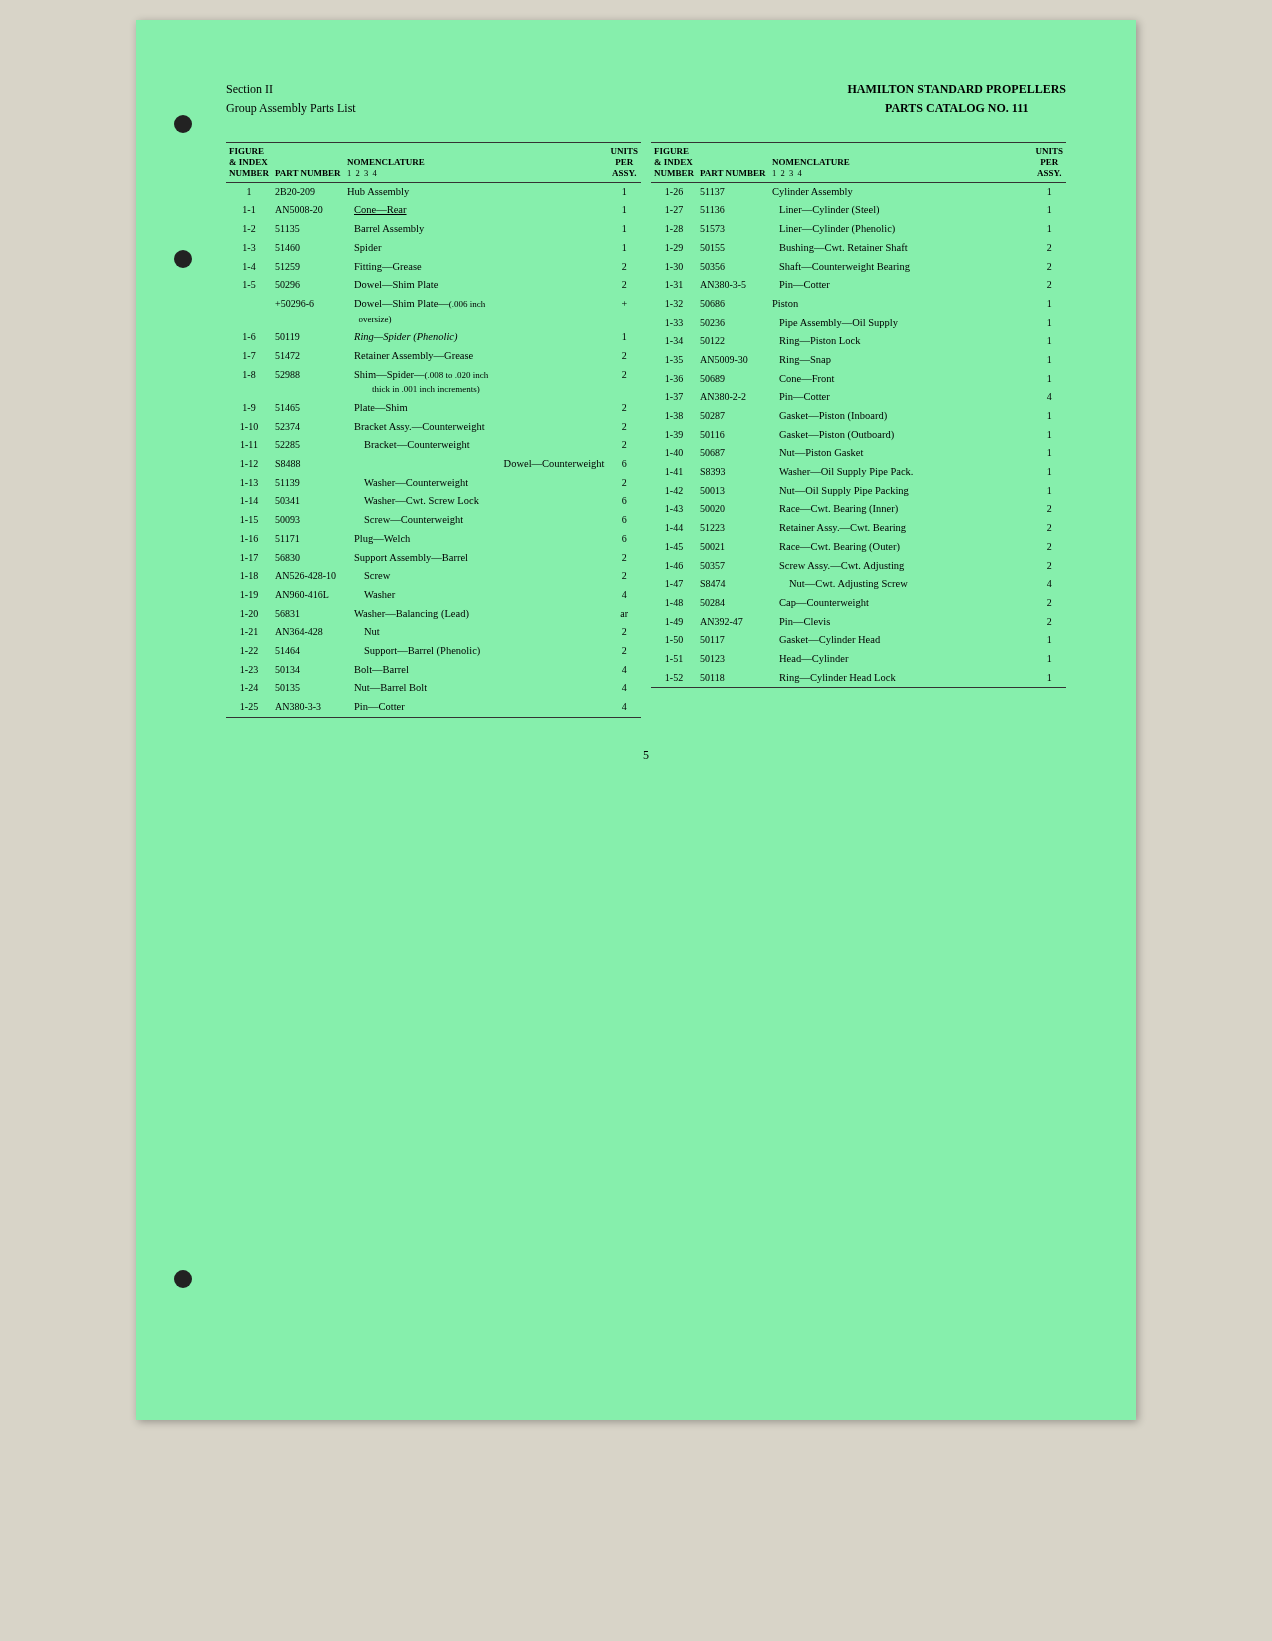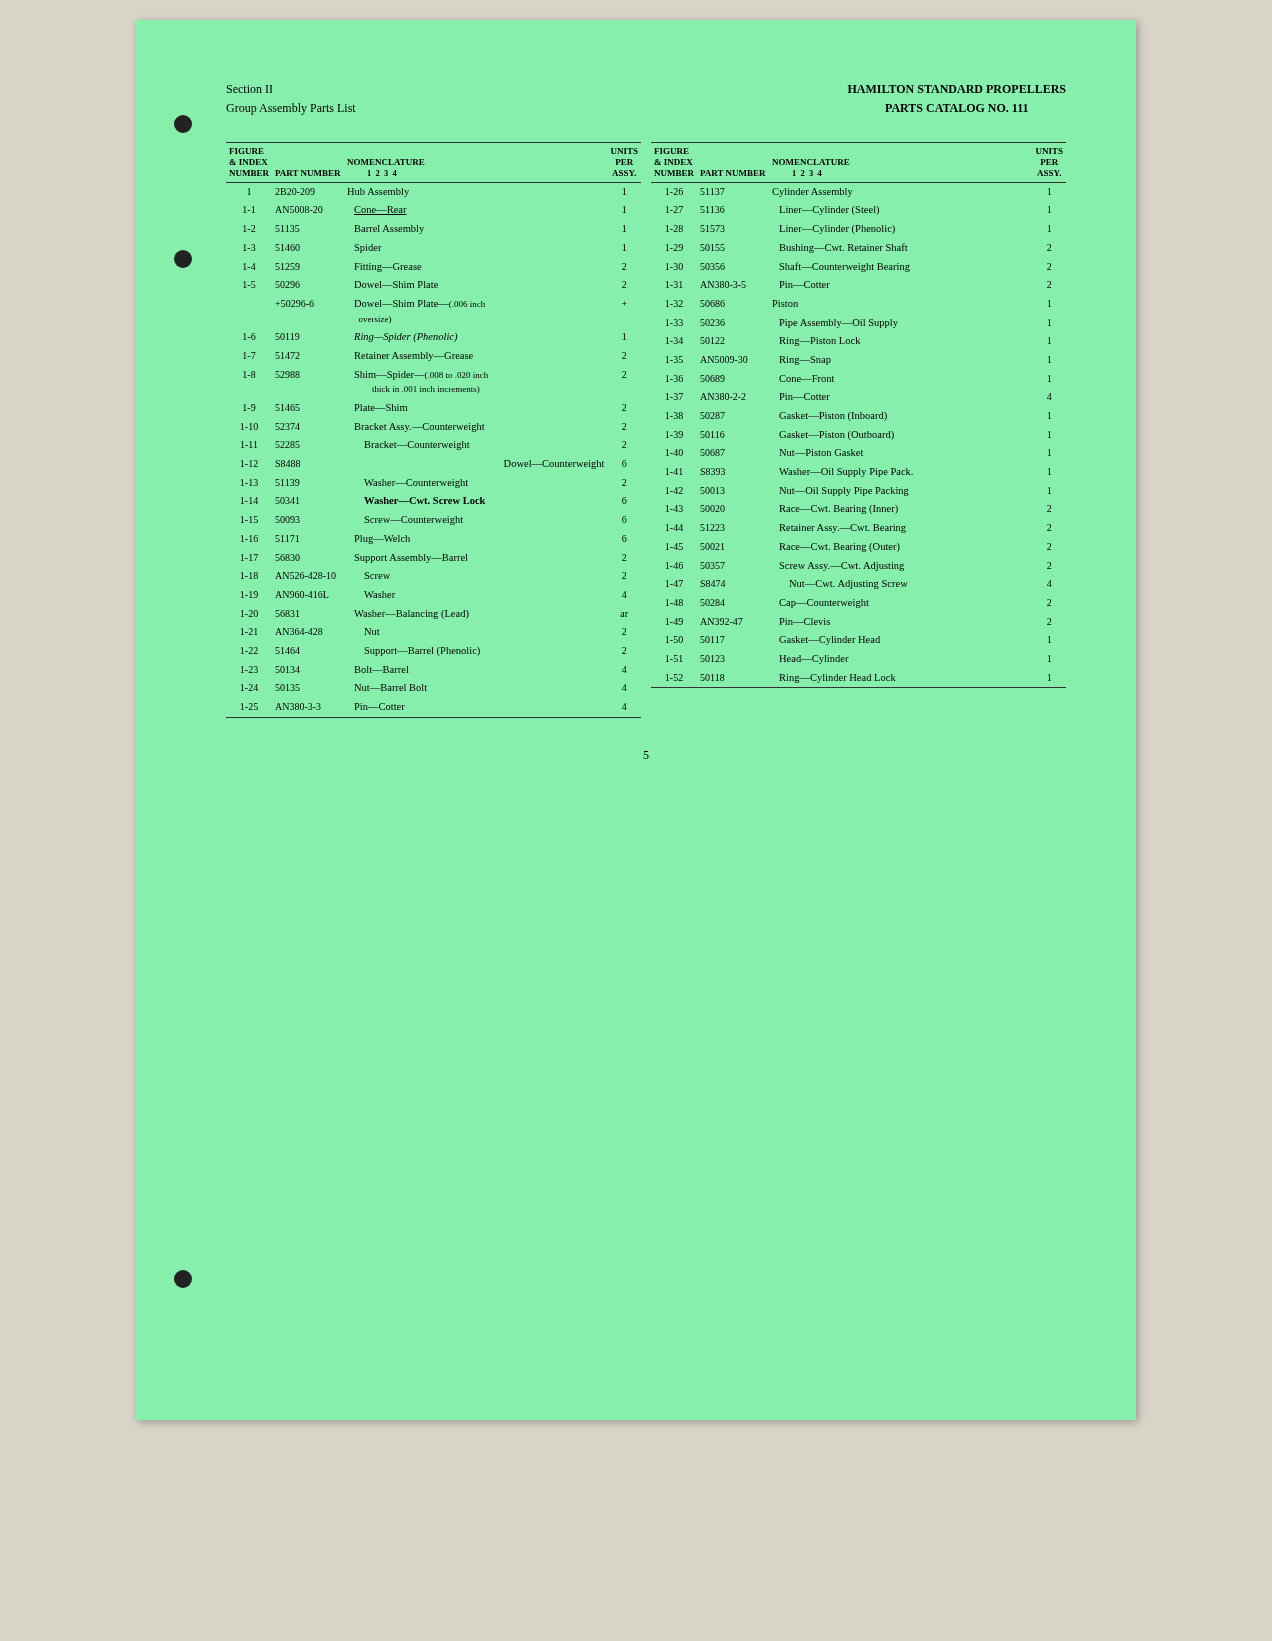--- a/index.html
+++ b/index.html
@@ -104,21 +104,21 @@
       margin-top: 30px;
       font-size: 12px;
     }
     .bullet {
       position: absolute;
       width: 18px;
       height: 18px;
       background: #222;
       border-radius: 50%;
     }
-    .th-nom-sub { font-size: 8.5px; font-weight: bold; margin-left: 20px; }
+    .th-nom-sub { font-size: 8.5px; font-weight: normal; }
   </style>
 </head>
 <body>
 
 <div class="page">
 
   <div class="bullet" style="top:95px; left:38px;"></div>
   <div class="bullet" style="top:230px; left:38px;"></div>
   <div class="bullet" style="top:1250px; left:38px;"></div>
 
@@ -232,21 +232,21 @@
             </tr>
             <tr>
               <td class="figure-col">1-13</td>
               <td class="part-col">51139</td>
               <td class="nom-col" style="padding-left: 20px;">Washer—Counterweight</td>
               <td class="units-col">2</td>
             </tr>
             <tr>
               <td class="figure-col">1-14</td>
               <td class="part-col">50341</td>
-              <td class="nom-col" style="padding-left: 20px; font-weight: bold;">Washer—Cwt. Screw Lock</td>
+              <td class="nom-col" style="padding-left: 20px;">Washer—Cwt. Screw Lock</td>
               <td class="units-col">6</td>
             </tr>
             <tr>
               <td class="figure-col">1-15</td>
               <td class="part-col">50093</td>
               <td class="nom-col" style="padding-left: 20px;">Screw—Counterweight</td>
               <td class="units-col">6</td>
             </tr>
             <tr>
               <td class="figure-col">1-16</td>

